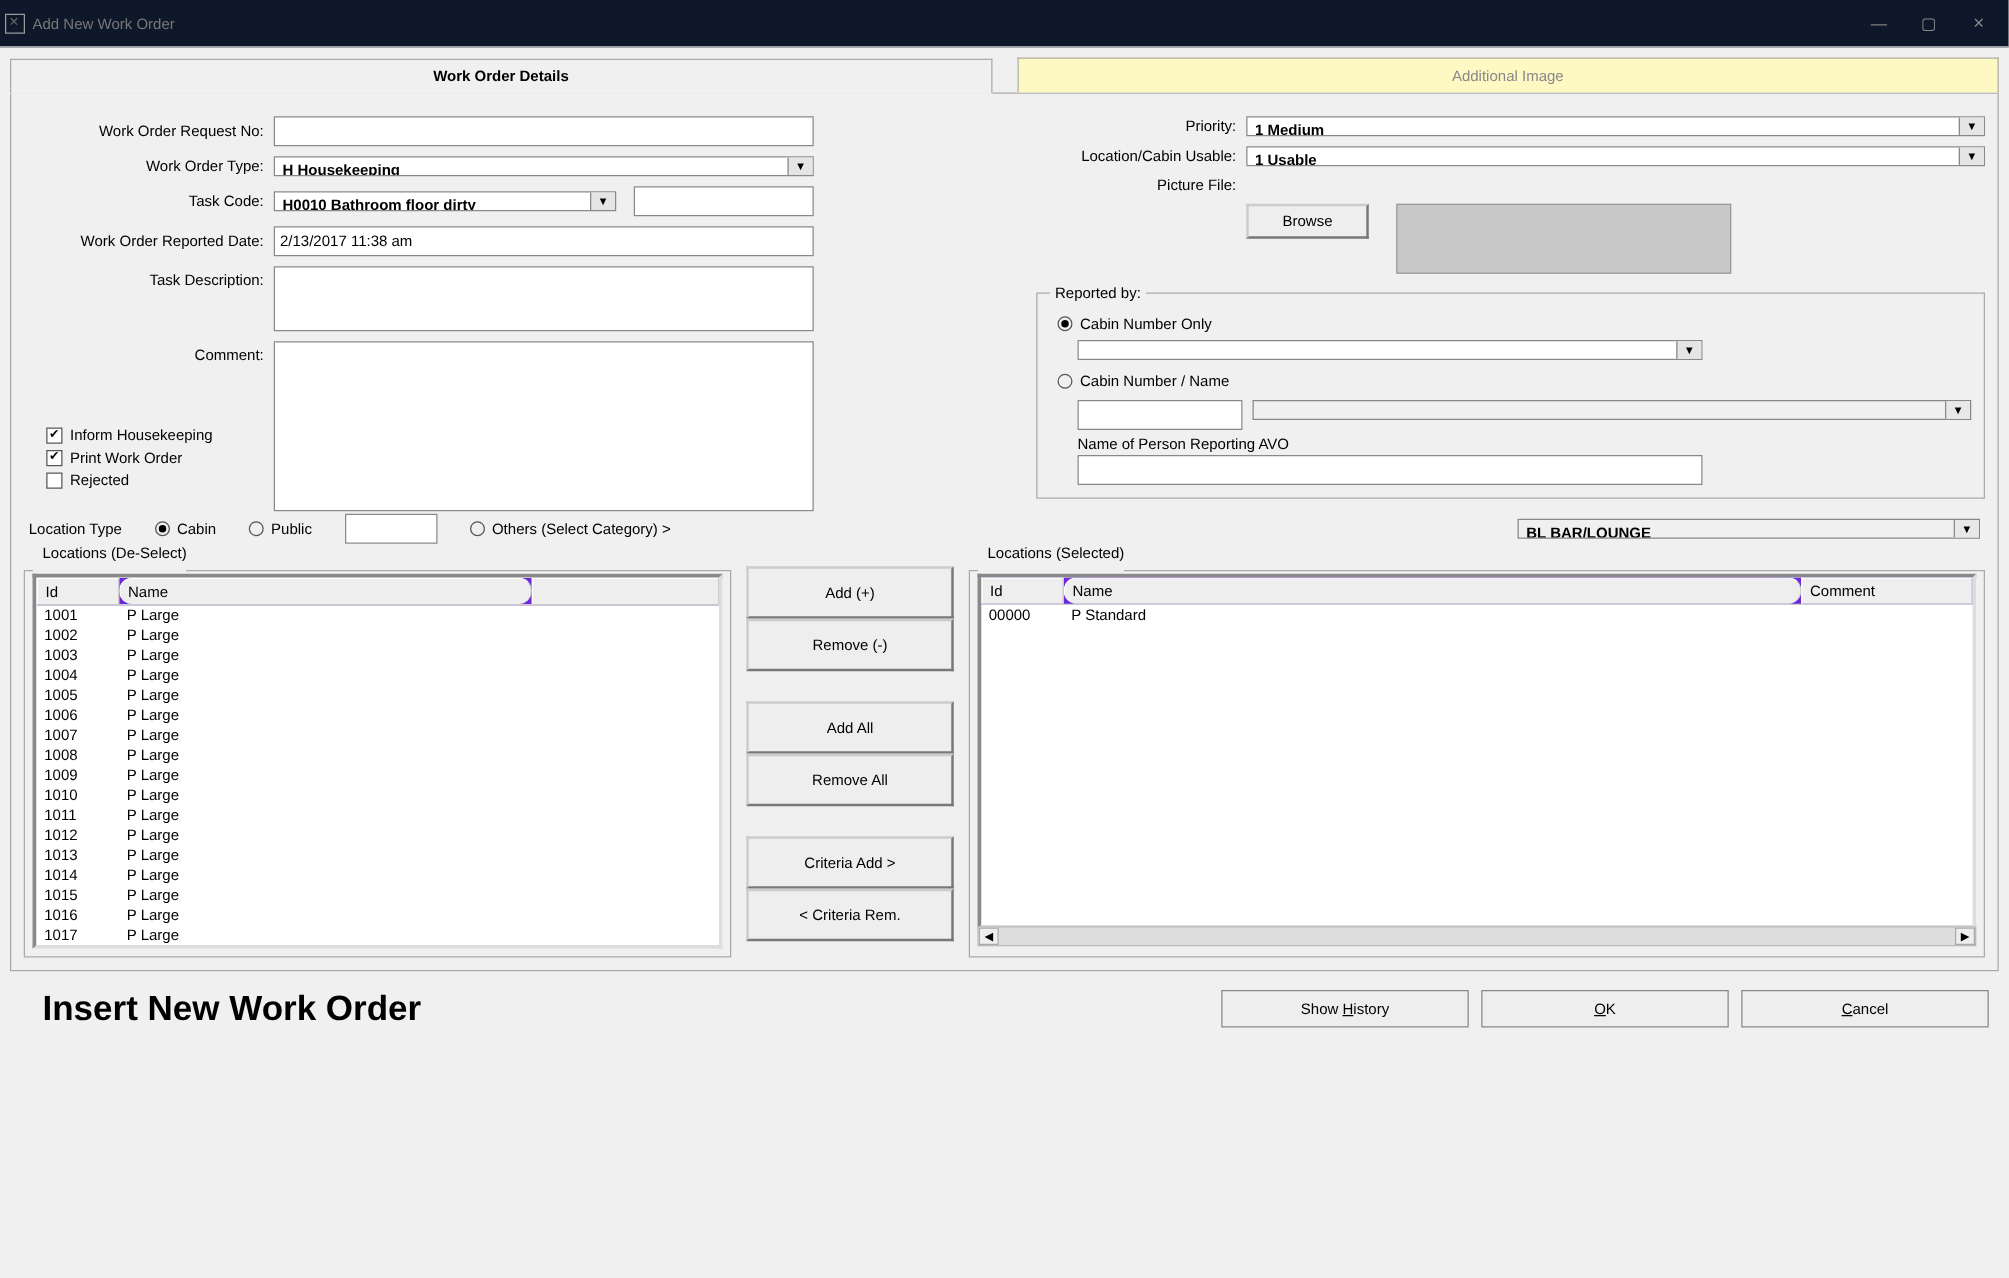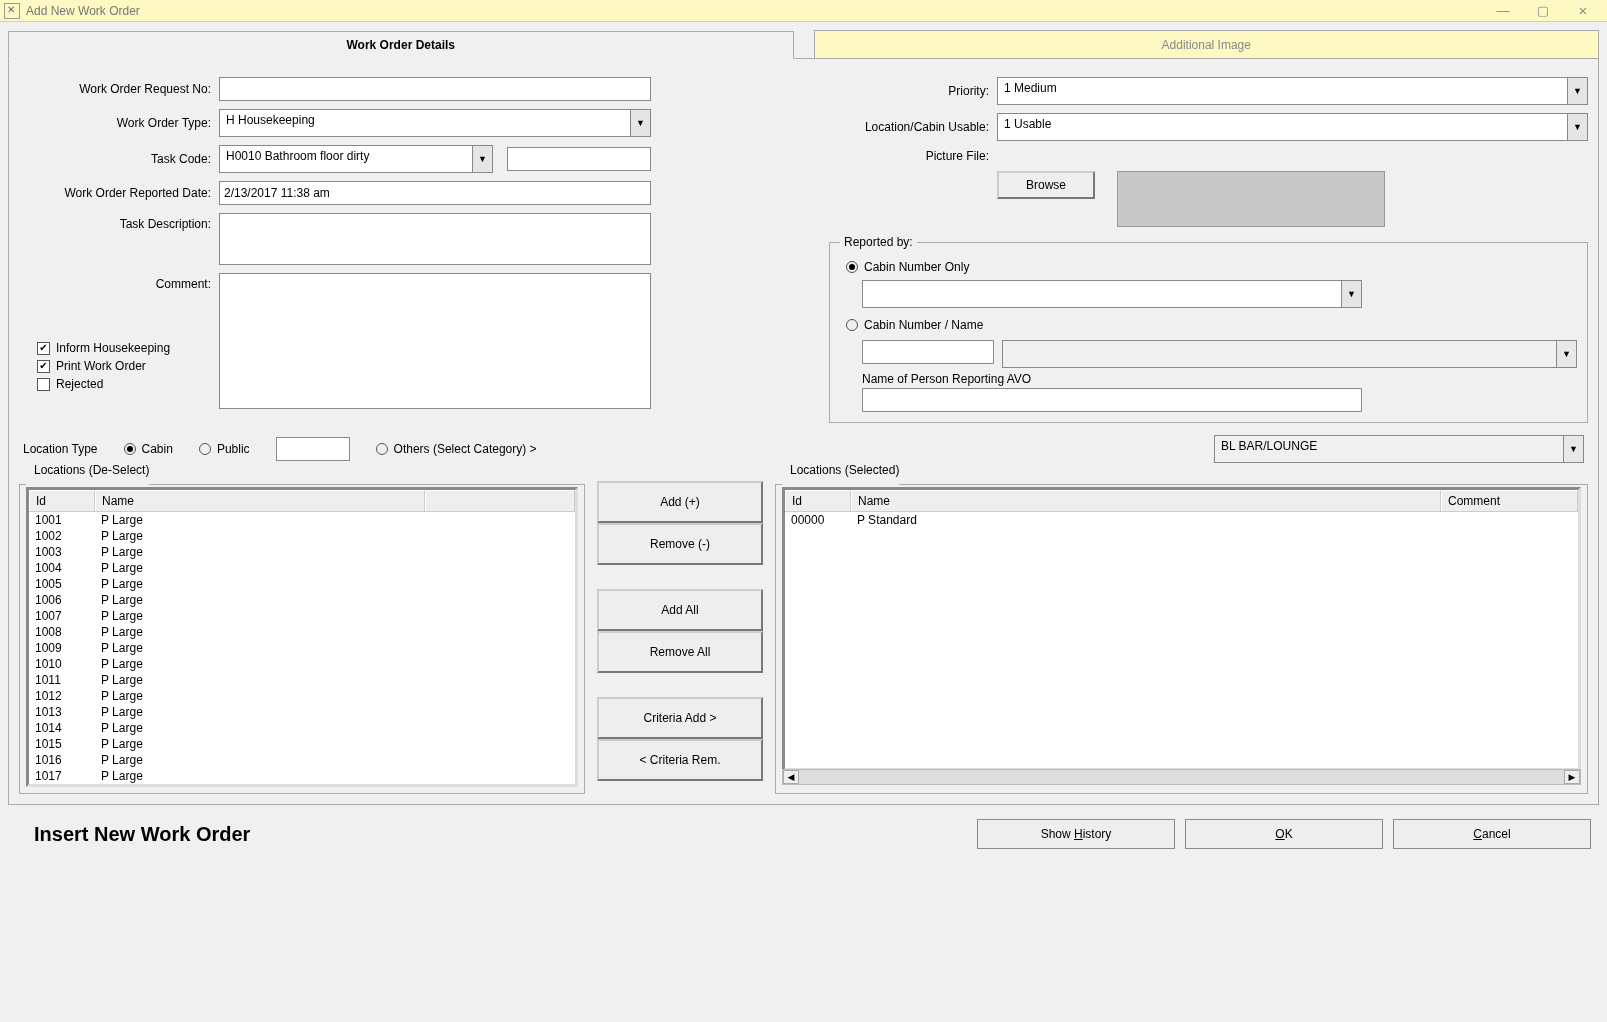--- a/index.html
+++ b/index.html
@@ -1,19 +1,19 @@
 <!DOCTYPE html>
 <html><head>
 <meta charset="utf-8">
 <style>
 * { box-sizing: border-box; margin: 0; padding: 0; font-family: "Segoe UI", Tahoma, sans-serif; font-size: 12px; }
 body { background: #f0f0f0; width: 1607px; height: 1022px; overflow: hidden; position: relative; }
 
 
-.titlebar { height: 22px; background: #fef9c3; border-bottom: 1px solid #ccc; display: flex; align-items: center; padding: 0 4px; color: #777; }
+.titlebar { height: 38px; background: #0f172a; border-bottom: 1px solid #ccc; display: flex; align-items: center; padding: 0 4px; color: #777; }
 .titlebar .icon { width: 16px; height: 16px; border: 1px solid #999; margin-right: 6px; display: inline-block; position:relative; }
 .titlebar .icon::before { content:"✕"; font-size:10px; position:absolute; left:2px; top:0; color:#666;}
 .titlebar .spacer { flex: 1; }
 .titlebar .winbtn { width: 40px; text-align: center; color:#888; font-size:13px; }
 .titlebar .winbtn.close { font-size:15px; }
 
 
 .tabs { display: flex; margin: 8px 8px 0 8px; gap: 20px; }
 .tab { flex: 1; height: 28px; display:flex; align-items:center; justify-content:center; border:1px solid #aaa; border-bottom:none; background:#fef9c3; color:#888; cursor:default; }
 .tab.active { background:#f0f0f0; font-weight:bold; color:#000; border-bottom:1px solid #f0f0f0; position:relative; top:1px; }
@@ -23,21 +23,21 @@
 
 .formarea { display:flex; }
 .leftcol { flex:0 0 790px; }
 .rightcol { flex:1; padding-left:20px; }
 
 .row { display:flex; align-items:center; margin-bottom:8px; }
 .label { width: 200px; text-align:right; padding-right:8px; }
 .rightcol .label { width: 168px; }
 input[type="text"], .txt { height:24px; border:1px solid #888; background:#fff; padding:2px 4px; }
 textarea.txt { height:auto; resize:none; }
-.combo { display:flex; height:28px; border:1px solid #888; background:#fff; align-items:stretch; }
+.combo { display:flex; height:16px; border:1px solid #888; background:#fff; align-items:stretch;font-weight:bold; }
 .combo span { flex:1; padding:3px 6px; white-space:nowrap; overflow:hidden; }
 .combo .arrow { width:20px; border-left:1px solid #888; background:#e5e5e5; display:flex; align-items:center; justify-content:center; font-size:9px; }
 .combo.disabled { background:#f0f0f0; }
 .combo.disabled .arrow { background:#e8e8e8; }
 
 .btn { height:26px; border:1px solid #888; background:#eee; padding:0 16px; cursor:default; }
 .btn.thick { border:2px outset #ccc; }
 
 .chk { display:flex; align-items:center; gap:6px; margin:4px 0; margin-left:18px; }
 .chk .box { width:13px; height:13px; border:1px solid #555; background:#fff; display:flex; align-items:center; justify-content:center; font-size:10px; line-height:1; }
@@ -57,35 +57,35 @@
 
 .listsarea { display:flex; gap:12px; margin-top:8px; }
 .listbox { border:1px solid #aaa; flex:1; padding:6px; position:relative; background:#f0f0f0; }
 .listbox legend { position:relative; top:-14px; left:4px; background:#f0f0f0; padding:0 4px; }
 .listbox-inner { border:3px inset #ddd; background:#fff; height:300px; overflow-y:scroll; overflow-x:hidden; margin-top:-10px;}
 .listhead { display:flex; background:#6d28d9; border-bottom:1px solid #ccc; position:sticky; top:0;justify-content:space-between;}
 .listhead div { border-right:1px solid #ccc; border-top:1px solid #fff; border-left:1px solid #fff; padding:3px 6px; background:#eee;}
 .listrow { display:flex; }
 .listrow div { padding:0 6px; line-height:16px; }
 .col-id { width:66px; }
-.col-name { flex:1; }
+.col-name { flex:1;border-radius:10px; }
 .col-comment { width:137px; }
 
 .listbox.sel .listbox-inner { overflow-y:hidden; }
 .listbox.sel .scrollx { height:16px; background:#ddd; border:1px solid #bbb; margin-top:-2px; display:flex; }
 .scrollx .arrowbtn { width:16px; background:#eee; border:1px solid #aaa; display:flex; align-items:center; justify-content:center; font-size:9px;}
 .scrollx .track { flex:1; }
 
 .midbtns { width:166px; display:flex; flex-direction:column; padding-top:10px; }
 .midbtns .spacer { height:24px; }
 .midbtns .btn.thick { height:42px; }
 
 
 .footer { display:flex; align-items:center; margin:14px 16px 0 34px; }
-.footer .title { font-size:20px; font-weight:bold; }
+.footer .title { font-size:28px; font-weight:bold; }
 .footer .spacer { flex:1; }
 .footer .btn { width:198px; height:30px; margin-left:10px; }
 .accel { text-decoration: underline; }
 </style>
 </head>
 <body>
 
 <div class="titlebar">
   <span class="icon"></span>
   <span>Add New Work Order</span>

